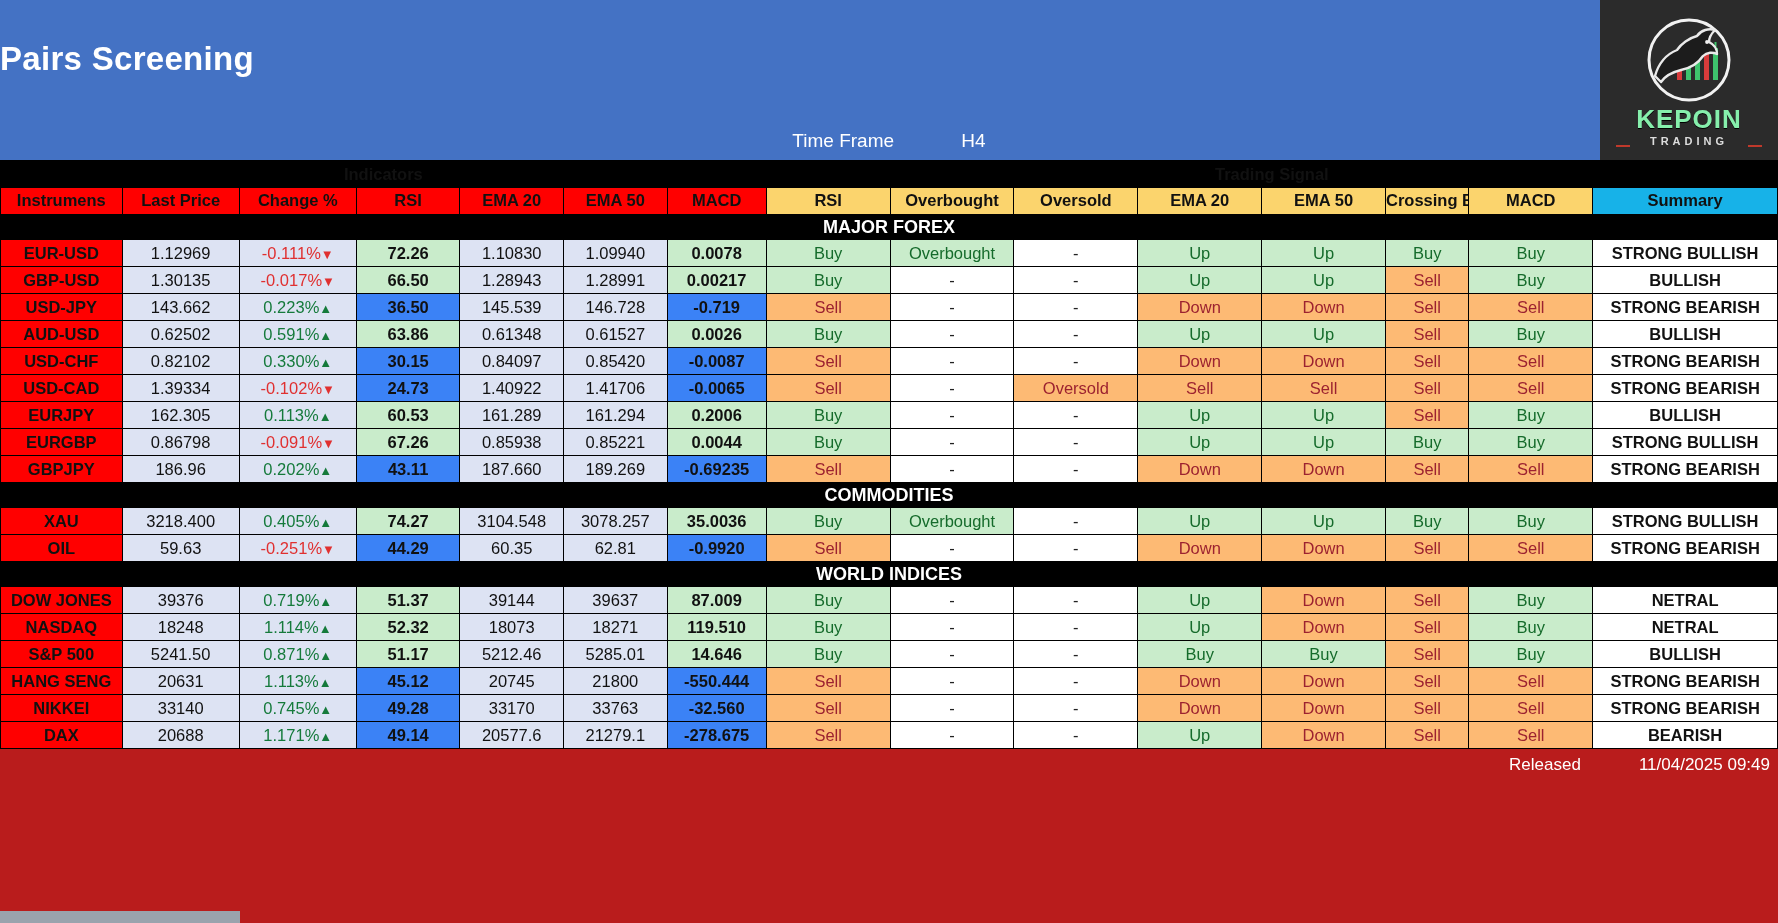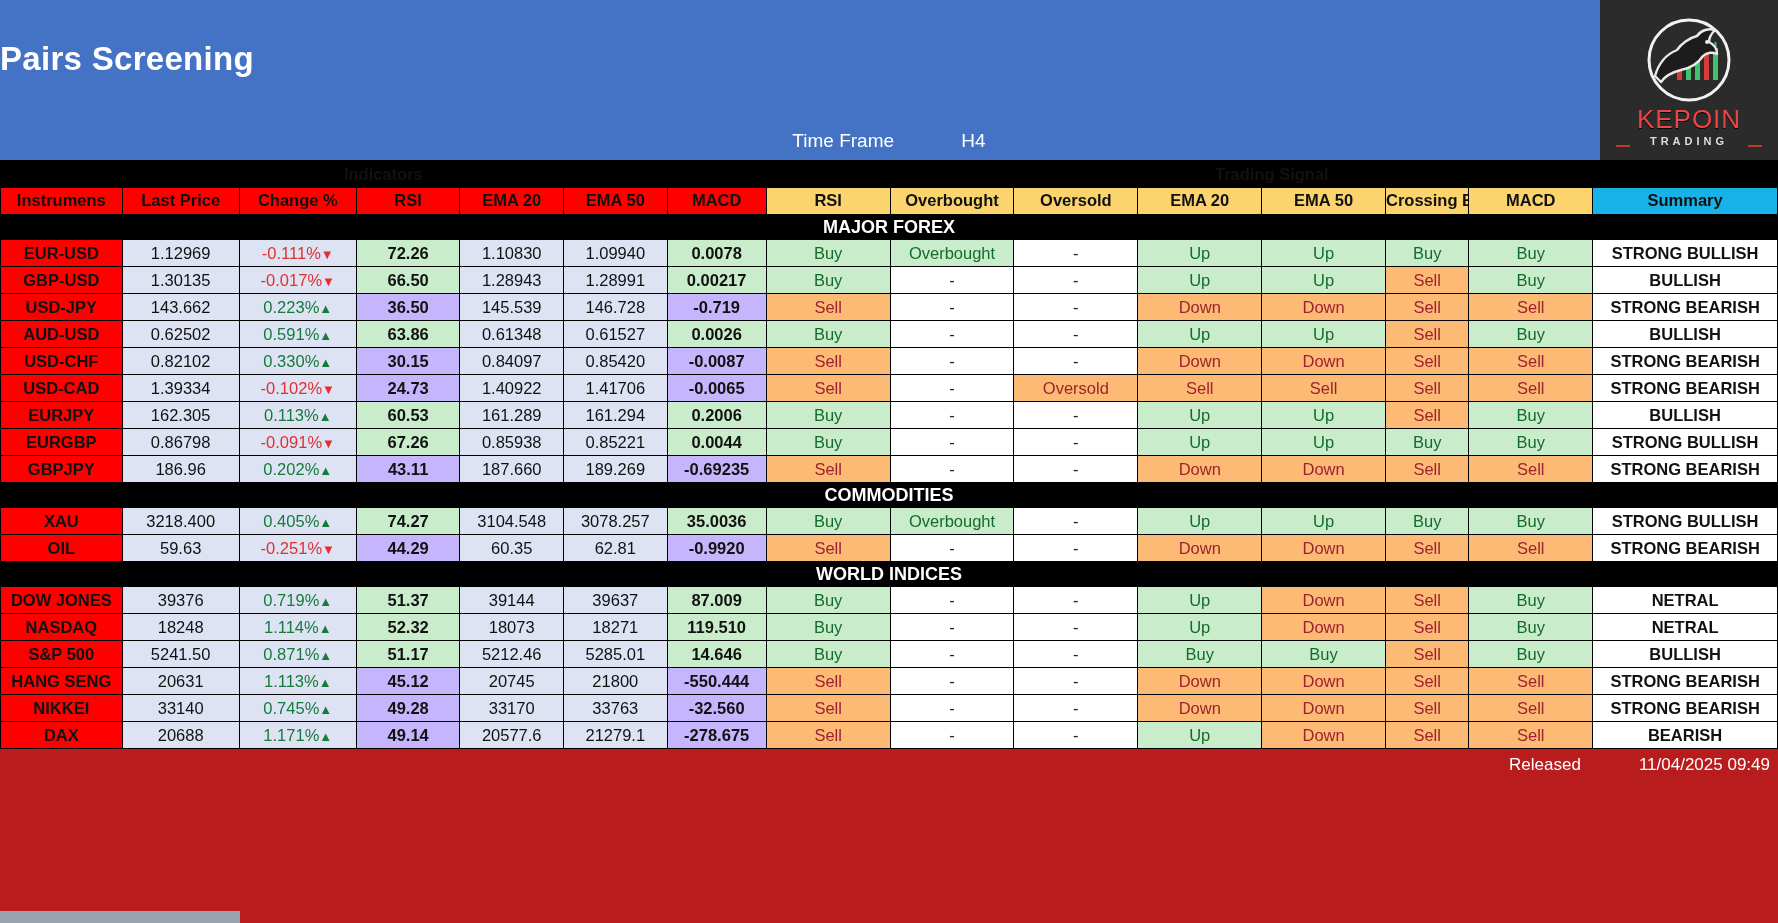--- a/index.html
+++ b/index.html
@@ -9,21 +9,21 @@
   
   .header{height:160px;background:#4472C4;position:relative;flex:0 0 auto;}
   .header-title{position:absolute;left:0;right:0;top:40px;text-align:left;color:#fff;
     font-size:33px;font-weight:bold;letter-spacing:.3px;}
   .tf-row{position:absolute;left:0;right:0;top:130px;text-align:center;color:#fff;font-size:19px;}
   .tf-label{display:inline-block;}
   .tf-value{display:inline-block;margin-left:62px;}
   .logo{position:absolute;right:0;top:0;width:178px;height:160px;background:#2b2b2b;
     display:flex;flex-direction:column;align-items:center;justify-content:center;overflow:hidden;}
   .logo-mark{position:relative;width:112px;height:98px;display:block;}
-  .logo-text{font-size:26px;font-weight:normal;color:#ef4444;letter-spacing:1px;line-height:1;
+  .logo-text{font-size:26px;font-weight:bold;color:#86efac;letter-spacing:1px;line-height:1;
     text-shadow:0 1px 0 #000;margin-top:-6px;}
   .logo-sub{font-size:11px;letter-spacing:4px;color:#ddd;margin-top:3px;display:flex;align-items:flex-end;gap:20px;}
   .logo-sub .dash{display:inline-block;width:14px;height:2px;background:#c0392b;}
 
   
   .tbl{border-collapse:collapse;table-layout:fixed;width:1778px;background:#000;}
   .tbl td,.tbl th{border:1px solid #000;padding:0;margin:0;text-align:center;vertical-align:middle;
     font-size:16.5px;color:#111;height:26px;overflow:hidden;white-space:nowrap;}
 
   .grp{background:#000;color:#fff;font-weight:bold;font-size:19px;height:27px;border:1px solid #000;}
@@ -36,21 +36,21 @@
     line-height:1.05;white-space:normal;}
 
   .secrow td{background:#000;color:#fff;font-weight:bold;font-size:18px;height:24px;text-align:center;
     border:1px solid #000;}
   .secrow .secname{text-align:center;}
 
   .inst{background:#FF0000;color:#fff;font-weight:bold;font-size:16px;border:1px solid #000;}
   .num{background:#DDE3F3;color:#111;border:1px solid #7f7f7f;font-size:16.5px;}
   .num.bold{font-weight:bold;}
   .pos-bg{background:#C9ECCB;}
-  .neg-bg{background:#c4b5fd;}
+  .neg-bg{background:#3b82f6;}
   .txt-green{color:#0b6623;}
   .txt-red{color:#9c1420;}
   .chg-up{color:#157A3B;}
   .chg-down{color:#E03030;}
   .sig{border:1px solid #7f7f7f;font-size:16.5px;}
   .sig.green{background:#C9ECCB;color:#156B2B;}
   .sig.red{background:#fdba74;color:#9C2230;}
   .sig.blank{background:#fff;color:#222;}
   .summ{background:#fff;font-weight:bold;font-size:16px;border:1px solid #bfbfbf;}
   .s-strong-bull{color:#00A550;}

